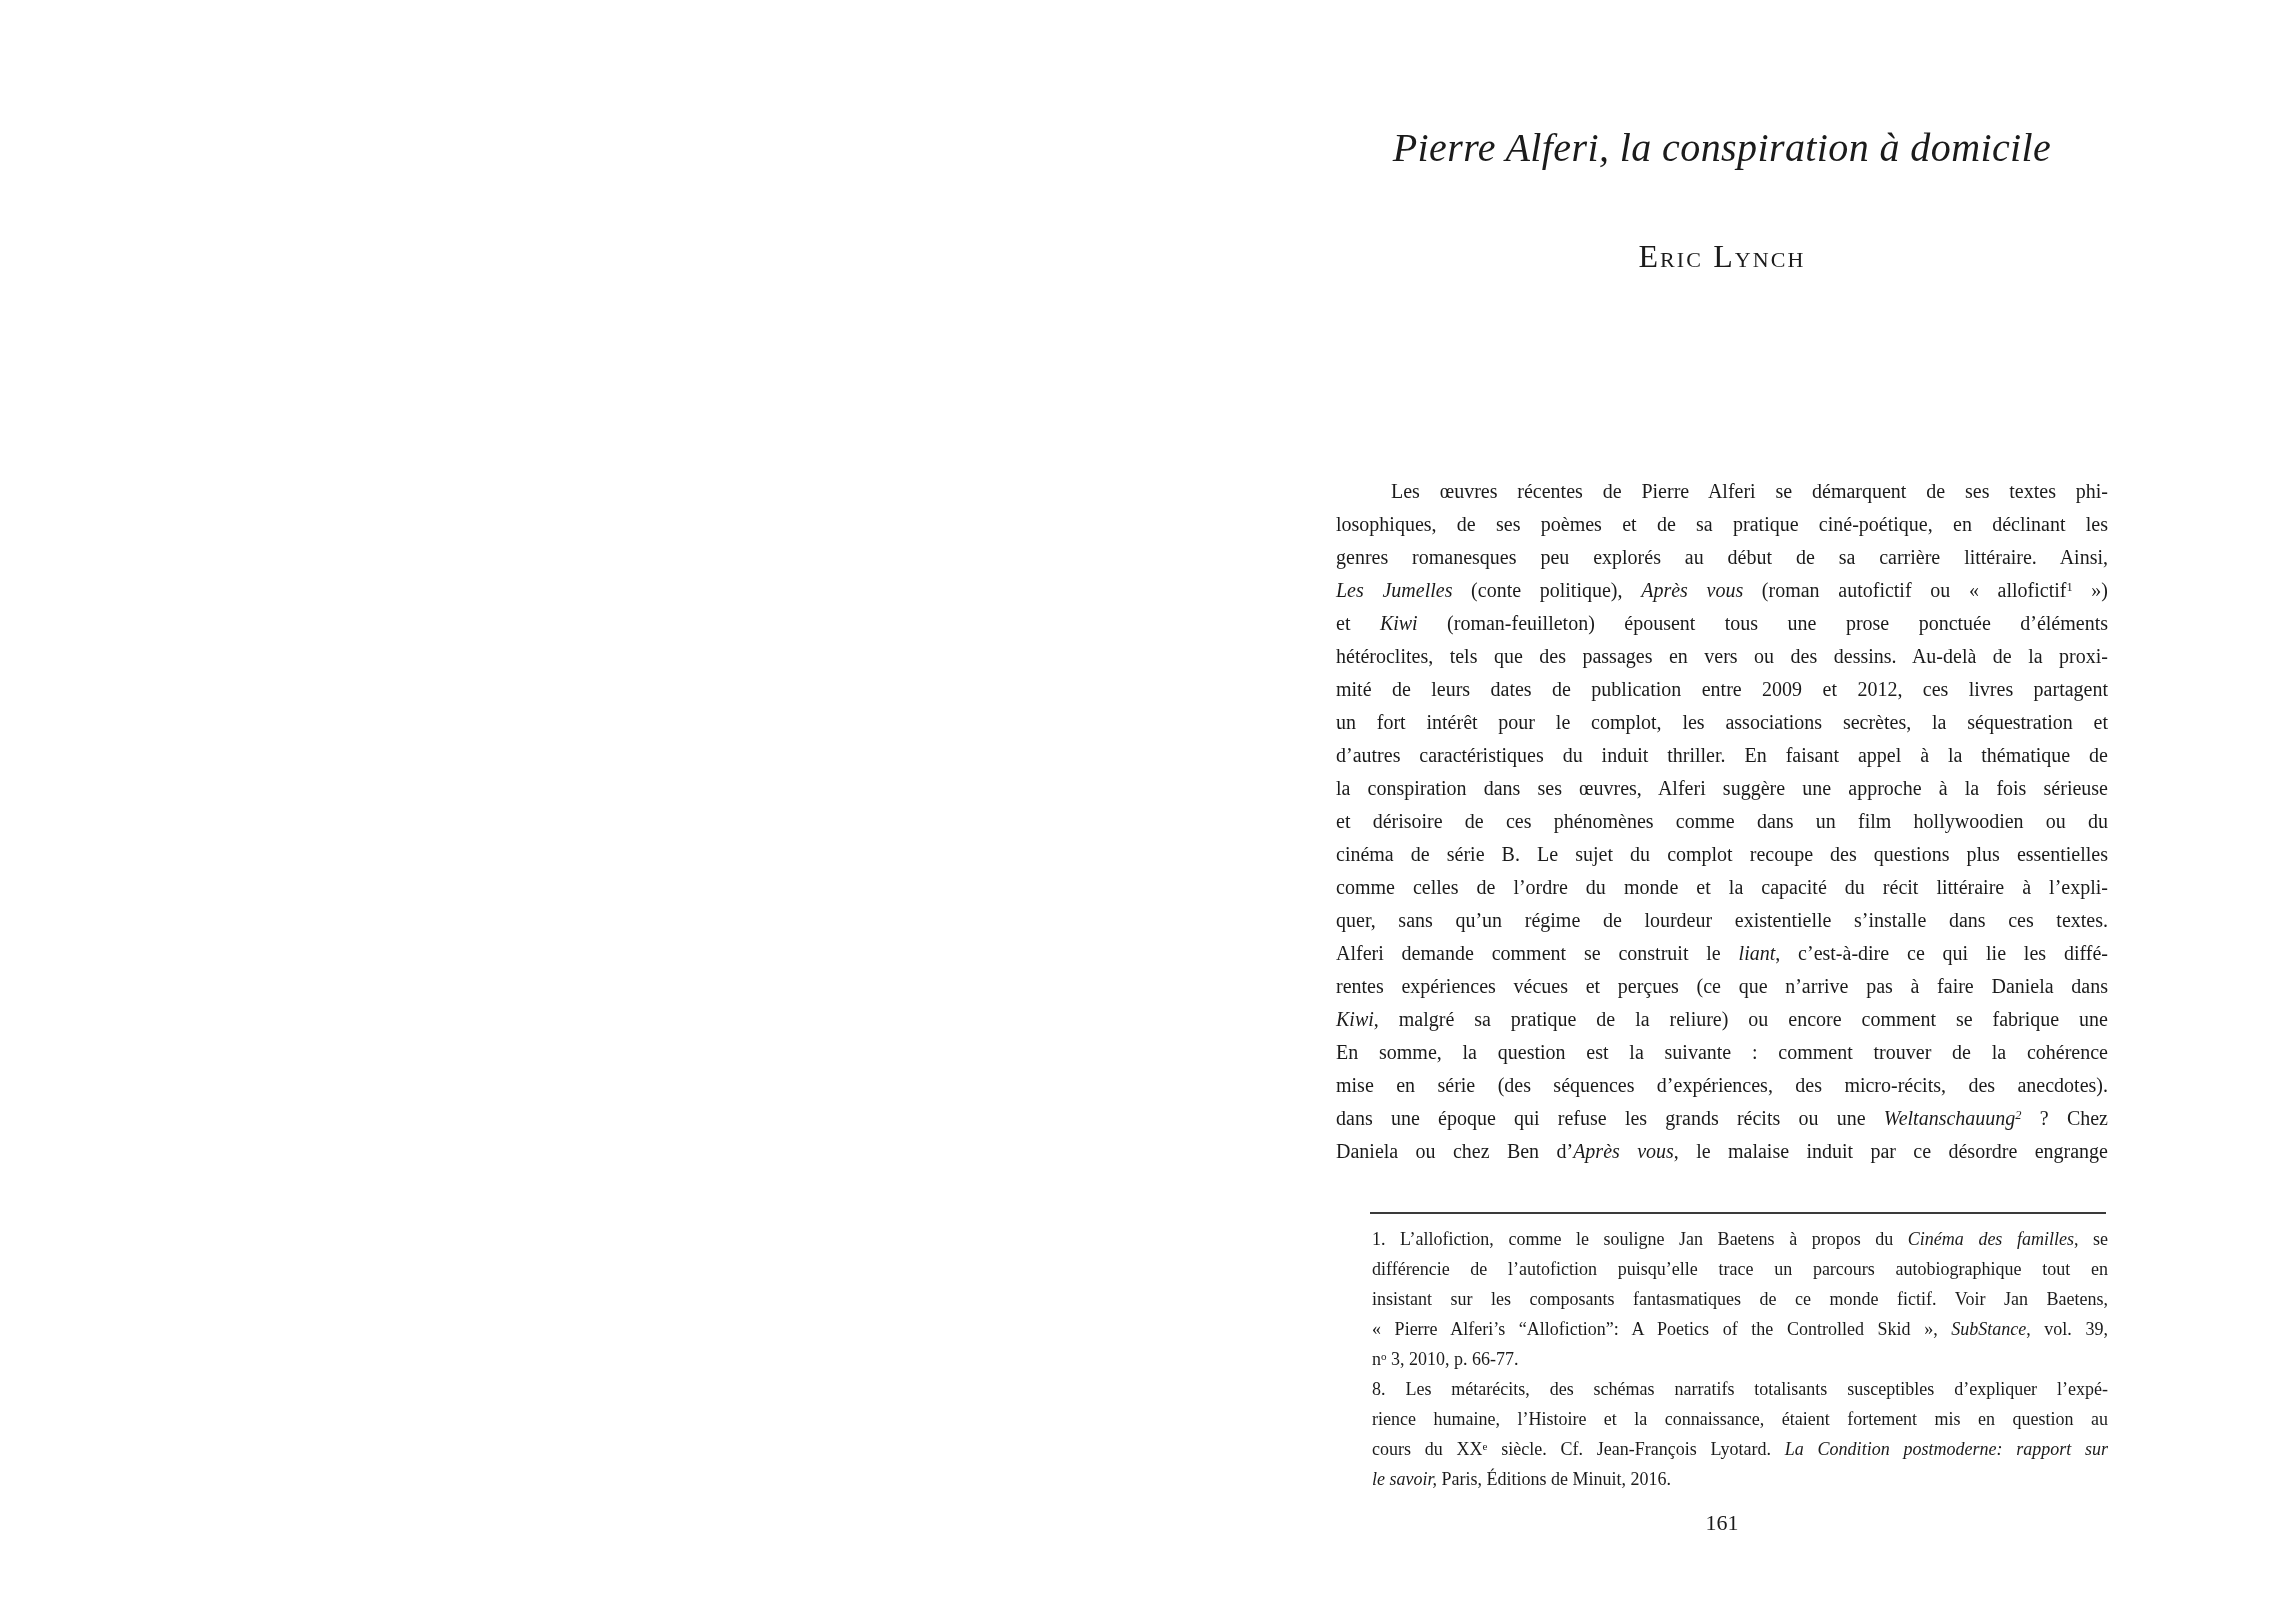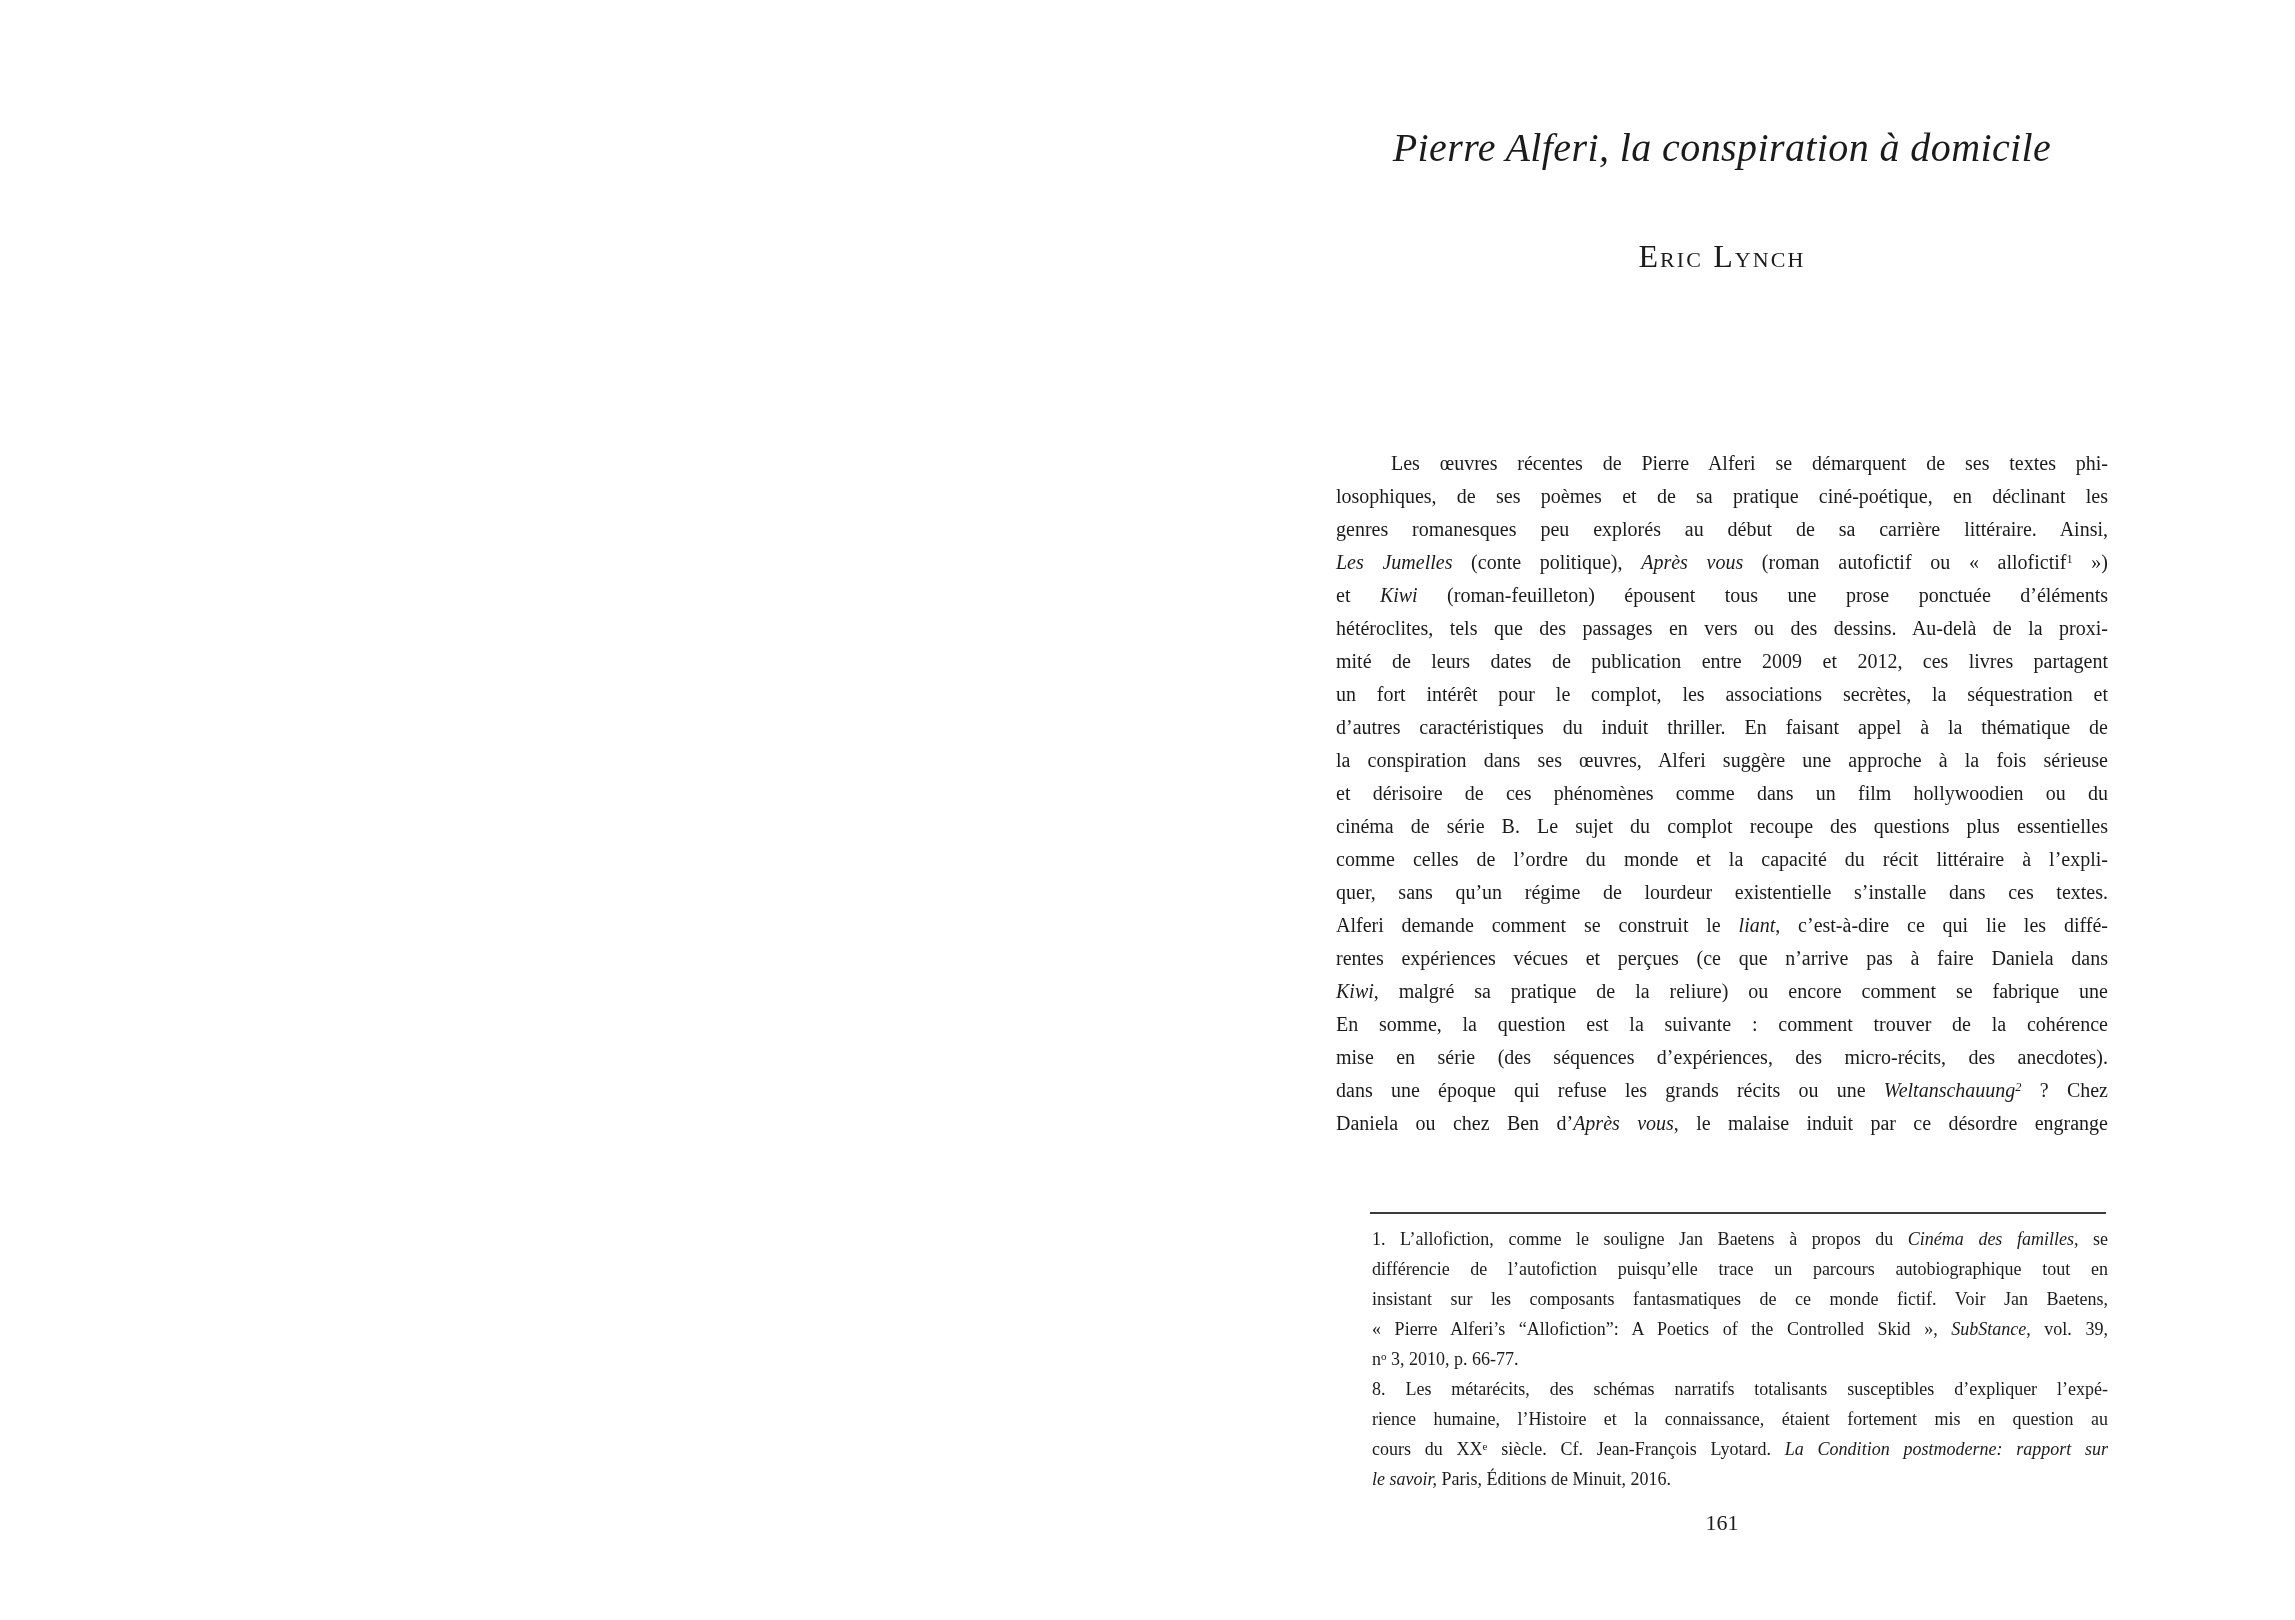--- a/index.html
+++ b/index.html
@@ -37,21 +37,21 @@
     position: absolute;
     left: 1336px; top: 447px; width: 772px;
     font-size: 20px;
     line-height: 33px;
   }
   .bodytext .line {
     text-align: justify;
     text-align-last: justify;
     height: 33px;
   }
-  .bodytext .line.indent { padding-left: 55px; }
+  .bodytext .line.indent { padding-left: 55px; margin-top: 28px; }
   .footnotes {
     position: absolute;
     left: 1372px; top: 1224px; width: 736px;
     font-size: 18px;
     line-height: 30px;
   }
   .footnotes .line {
     text-align: justify;
     text-align-last: justify;
     height: 30px;

